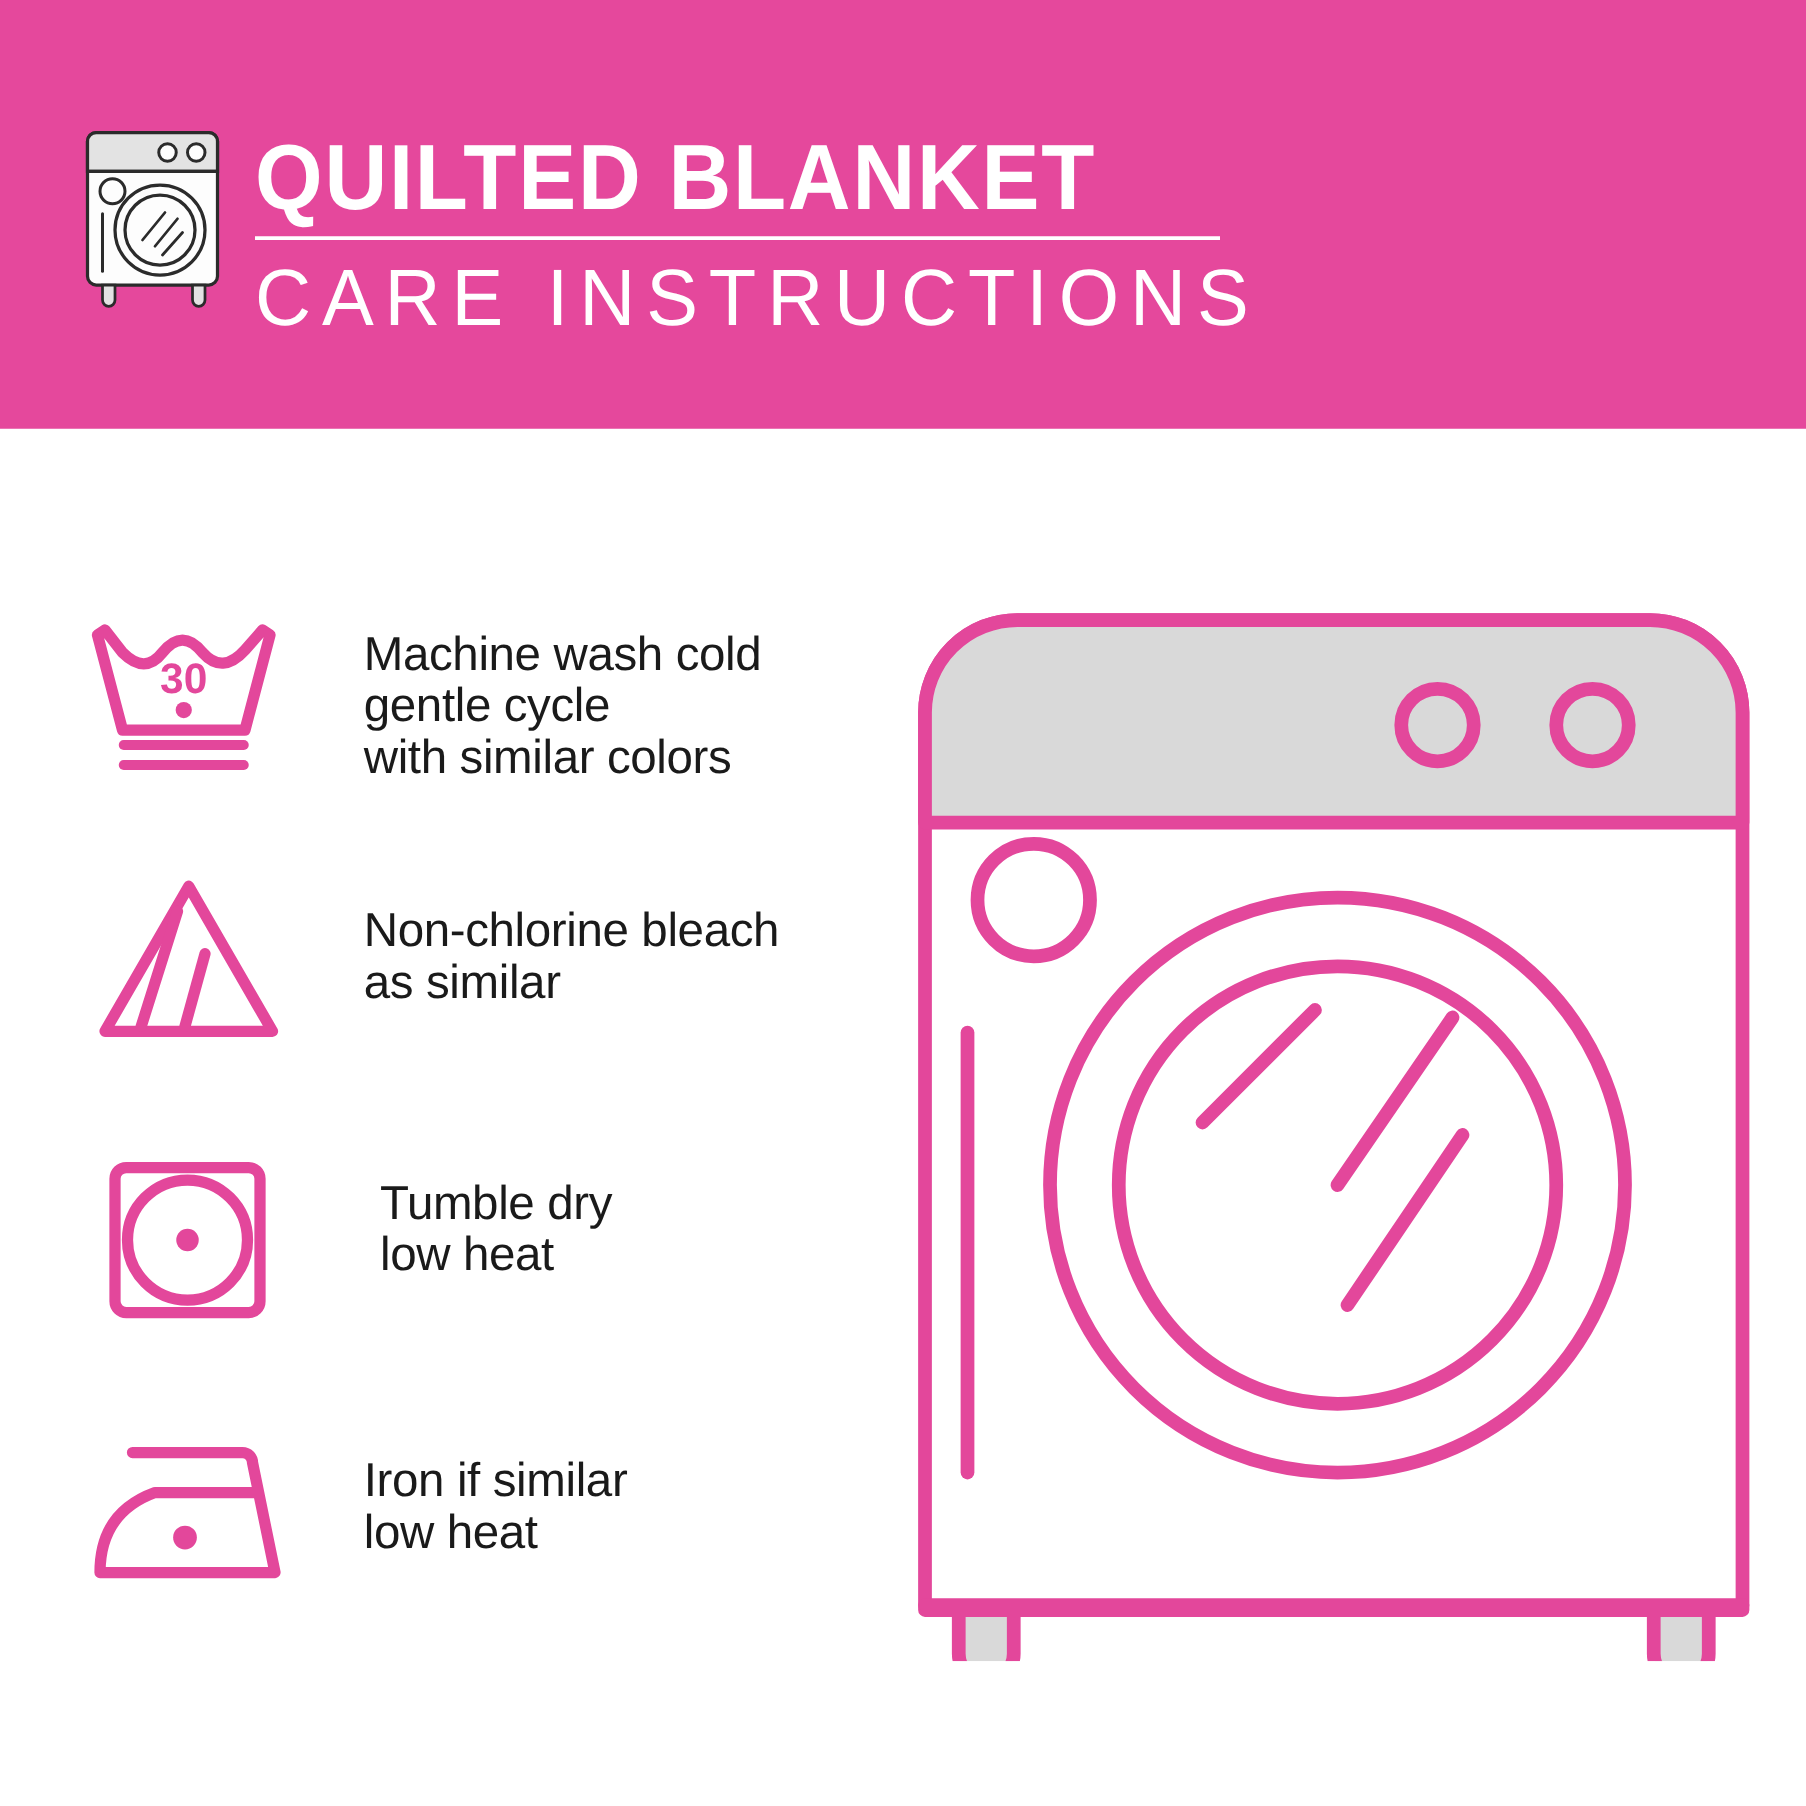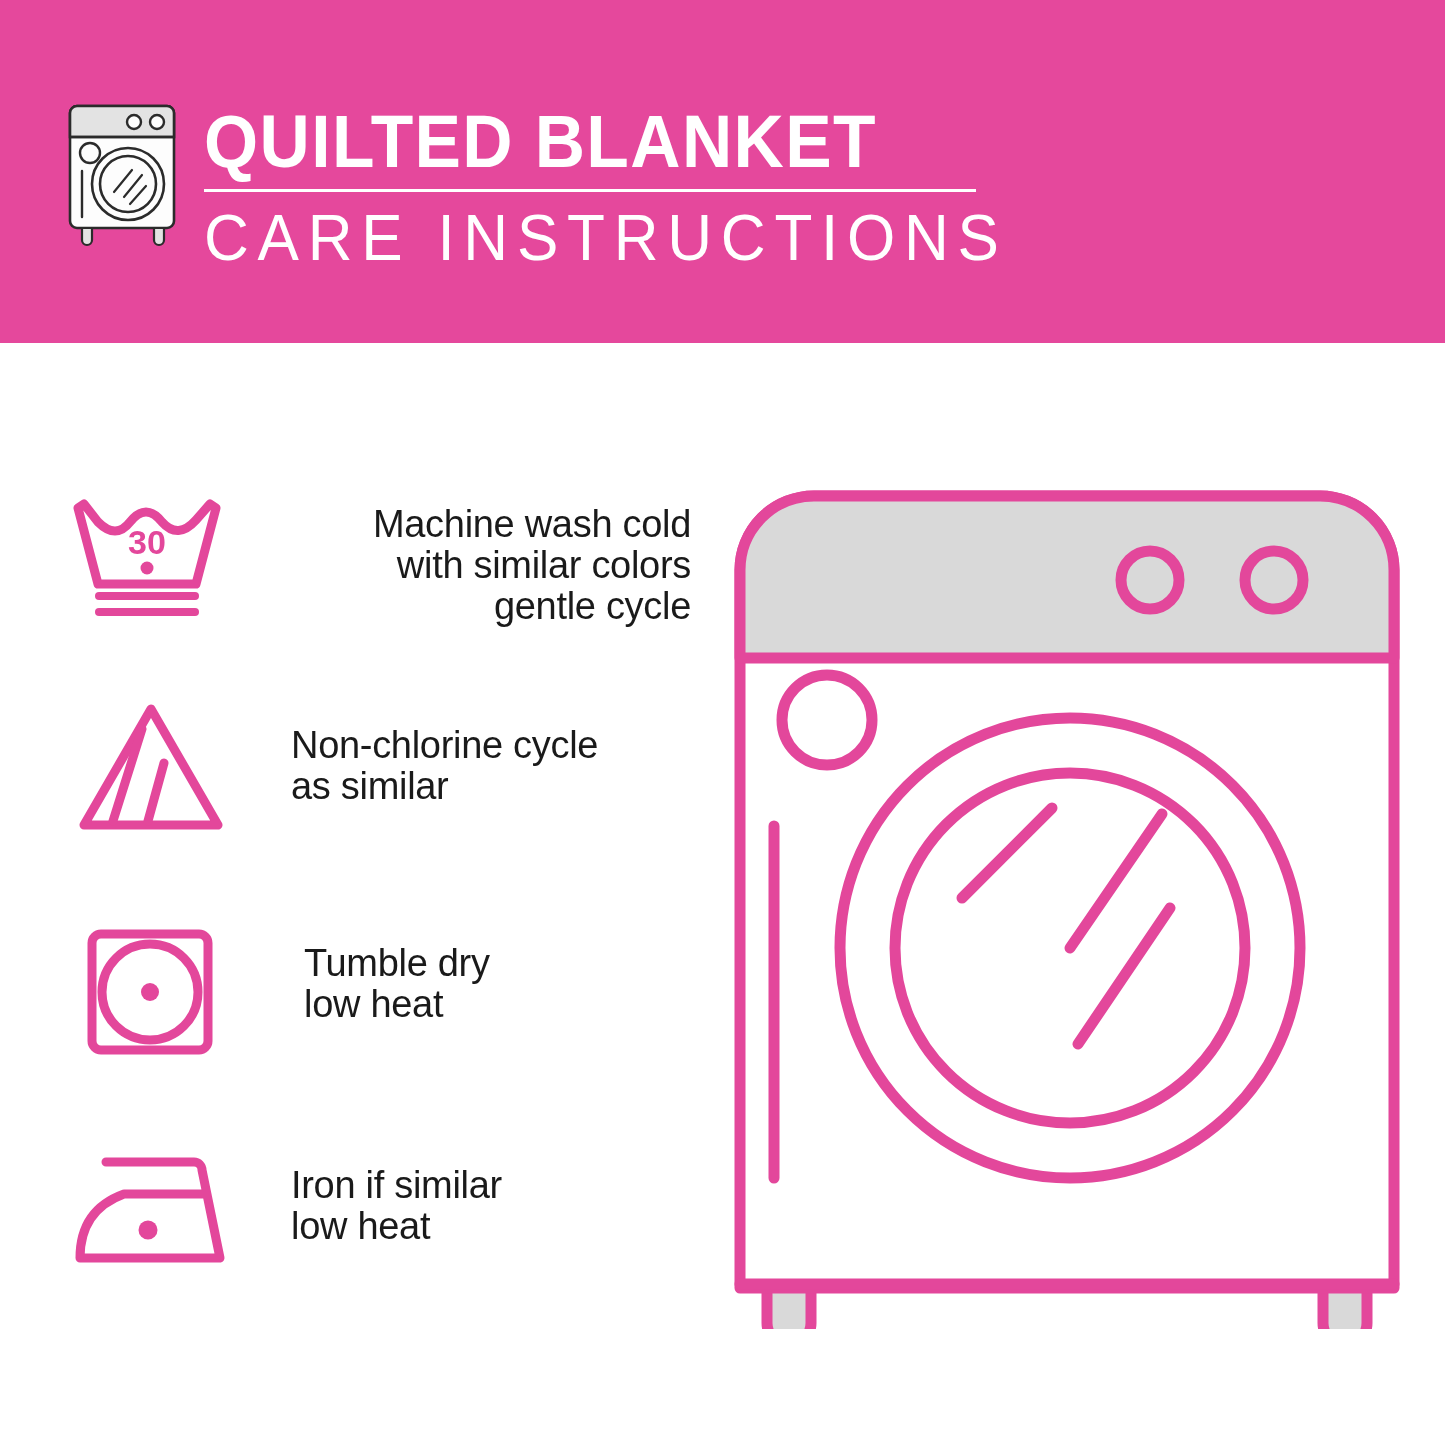--- a/index.html
+++ b/index.html
@@ -102,21 +102,21 @@
   #row-wash   { top: 0px;   height: 200px; }
   #row-bleach { top: 215px; height: 185px; }
   #row-dry    { top: 440px; height: 180px; }
   #row-iron   { top: 660px; height: 175px; }
 
   #icon-wash   { left: 68px;  top: 22px;  width: 160px; height: 130px; }
   #icon-bleach { left: 72px;  top: 14px;  width: 158px; height: 140px; }
   #icon-dry    { left: 84px;  top: 16px;  width: 132px; height: 132px; }
   #icon-iron   { left: 68px;  top: 22px;  width: 164px; height: 118px; }
 
-  #text-wash   { left: 291px; top: 34px;  width: 400px; text-align: right; }
+  #text-wash   { left: 291px; top: 34px;  width: 400px; }
   #text-bleach { left: 291px; top: 40px;  width: 400px; }
   #text-dry    { left: 304px; top: 33px;  width: 400px; }
   #text-iron   { left: 291px; top: 35px;  width: 400px; }
 
   
   #washer-illustration {
     position: absolute;
     left: 722px;
     top: 478px;
     width: 690px;
@@ -167,33 +167,33 @@
     <div class="care-row" id="row-wash">
       <svg class="care-icon" id="icon-wash" viewBox="0 0 160 130">
         <path d="M10 16 L16 12 L30 30 Q48 48 62 30 Q78 10 94 30 Q110 48 128 28 L142 12 L148 16 L128 92 L30 92 Z" fill="none" stroke="#E3479B" stroke-width="9" stroke-linejoin="round" stroke-linecap="round"></path>
         <text x="79" y="62" font-family="'Liberation Sans', sans-serif" font-size="34" font-weight="bold" fill="#E3479B" text-anchor="middle">30</text>
         <circle cx="79" cy="76" r="6.5" fill="#E3479B"></circle>
         <rect x="27" y="100" width="104" height="8" rx="4" fill="#E3479B"></rect>
         <rect x="27" y="116" width="104" height="8" rx="4" fill="#E3479B"></rect>
       </svg>
       <div class="care-text" id="text-wash">
         <div>Machine wash cold</div>
+        <div>gentle cycle</div>
         <div>with similar colors</div>
-        <div>gentle cycle</div>
       </div>
     </div>
 
     <div class="care-row" id="row-bleach">
       <svg class="care-icon" id="icon-bleach" viewBox="0 0 158 140">
         <path d="M79 10 L146 126 L12 126 Z" fill="none" stroke="#E3479B" stroke-width="9" stroke-linejoin="round"></path>
         <line x1="70" y1="30" x2="41" y2="122" stroke="#E3479B" stroke-width="9" stroke-linecap="round"></line>
         <line x1="92" y1="64" x2="76" y2="122" stroke="#E3479B" stroke-width="9" stroke-linecap="round"></line>
       </svg>
       <div class="care-text" id="text-bleach">
-        <div>Non-chlorine cycle</div>
+        <div>Non-chlorine bleach</div>
         <div>as similar</div>
       </div>
     </div>
 
     <div class="care-row" id="row-dry">
       <svg class="care-icon" id="icon-dry" viewBox="0 0 132 132">
         <rect x="8" y="8" width="116" height="116" rx="9" ry="9" fill="none" stroke="#E3479B" stroke-width="9"></rect>
         <circle cx="66" cy="66" r="48" fill="none" stroke="#E3479B" stroke-width="9"></circle>
         <circle cx="66" cy="66" r="9" fill="#E3479B"></circle>
       </svg>

